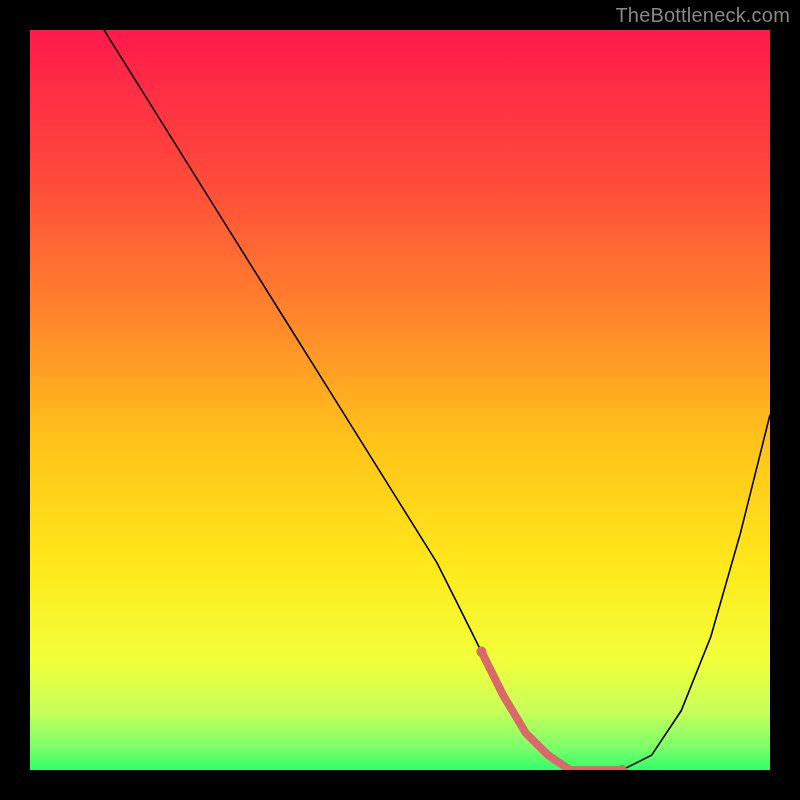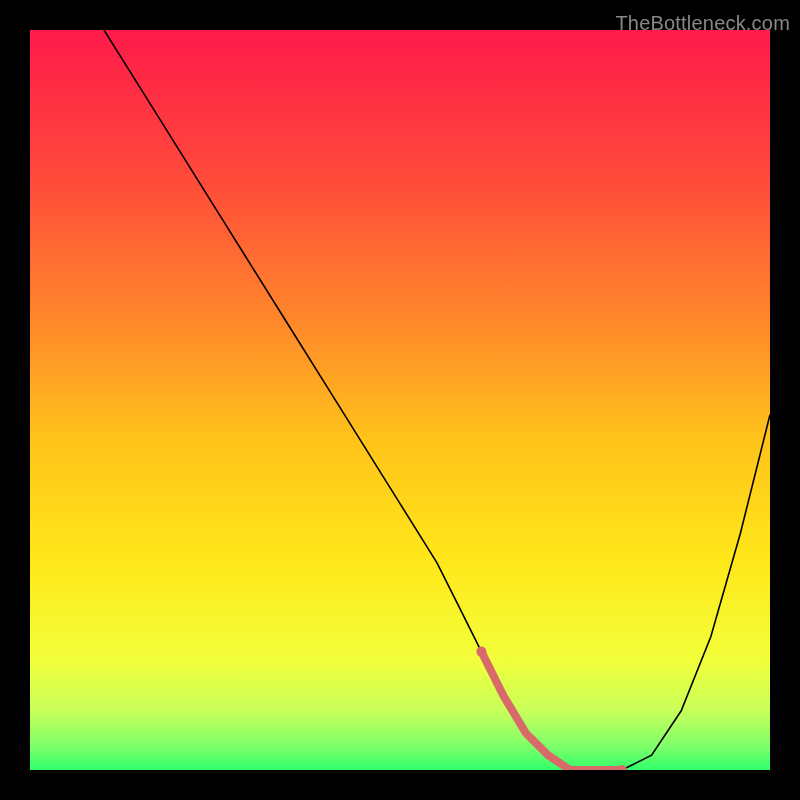--- a/index.html
+++ b/index.html
@@ -19,21 +19,20 @@
   }
   .watermark {
     position: absolute;
     top: 4px;
     right: 10px;
     color: #888;
     font-size: 20px;
     font-weight: 500;
     letter-spacing: 0.2px;
     z-index: 10;
-    margin-top: 8px;
   }
   .plot-wrap {
     position: absolute;
     left: 30px;
     top: 30px;
     width: 740px;
     height: 740px;
   }
   svg {
     display: block;

